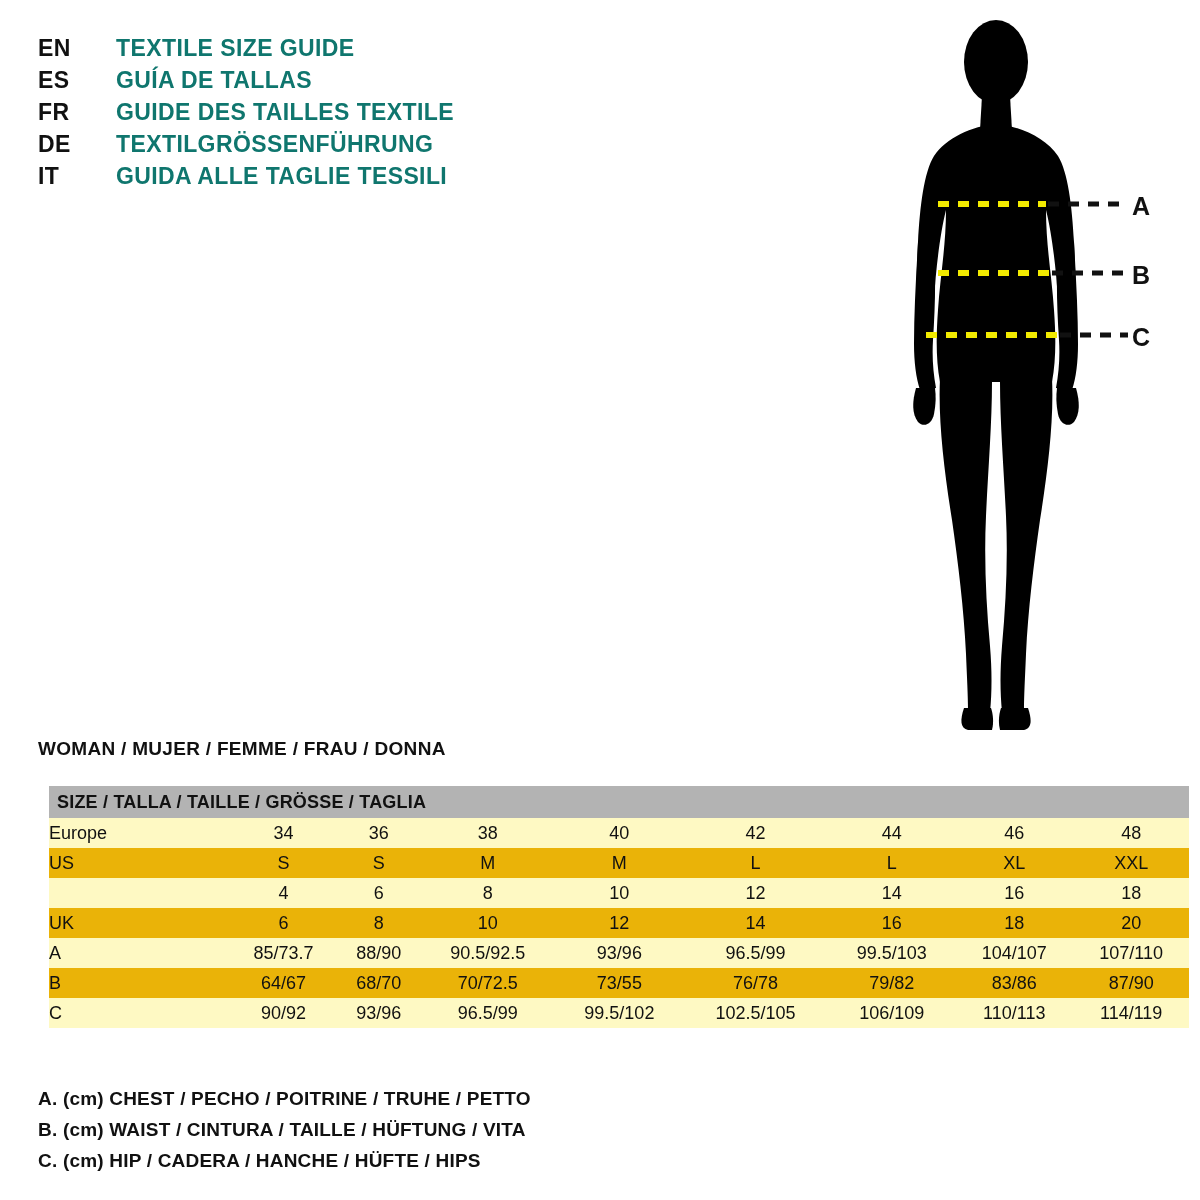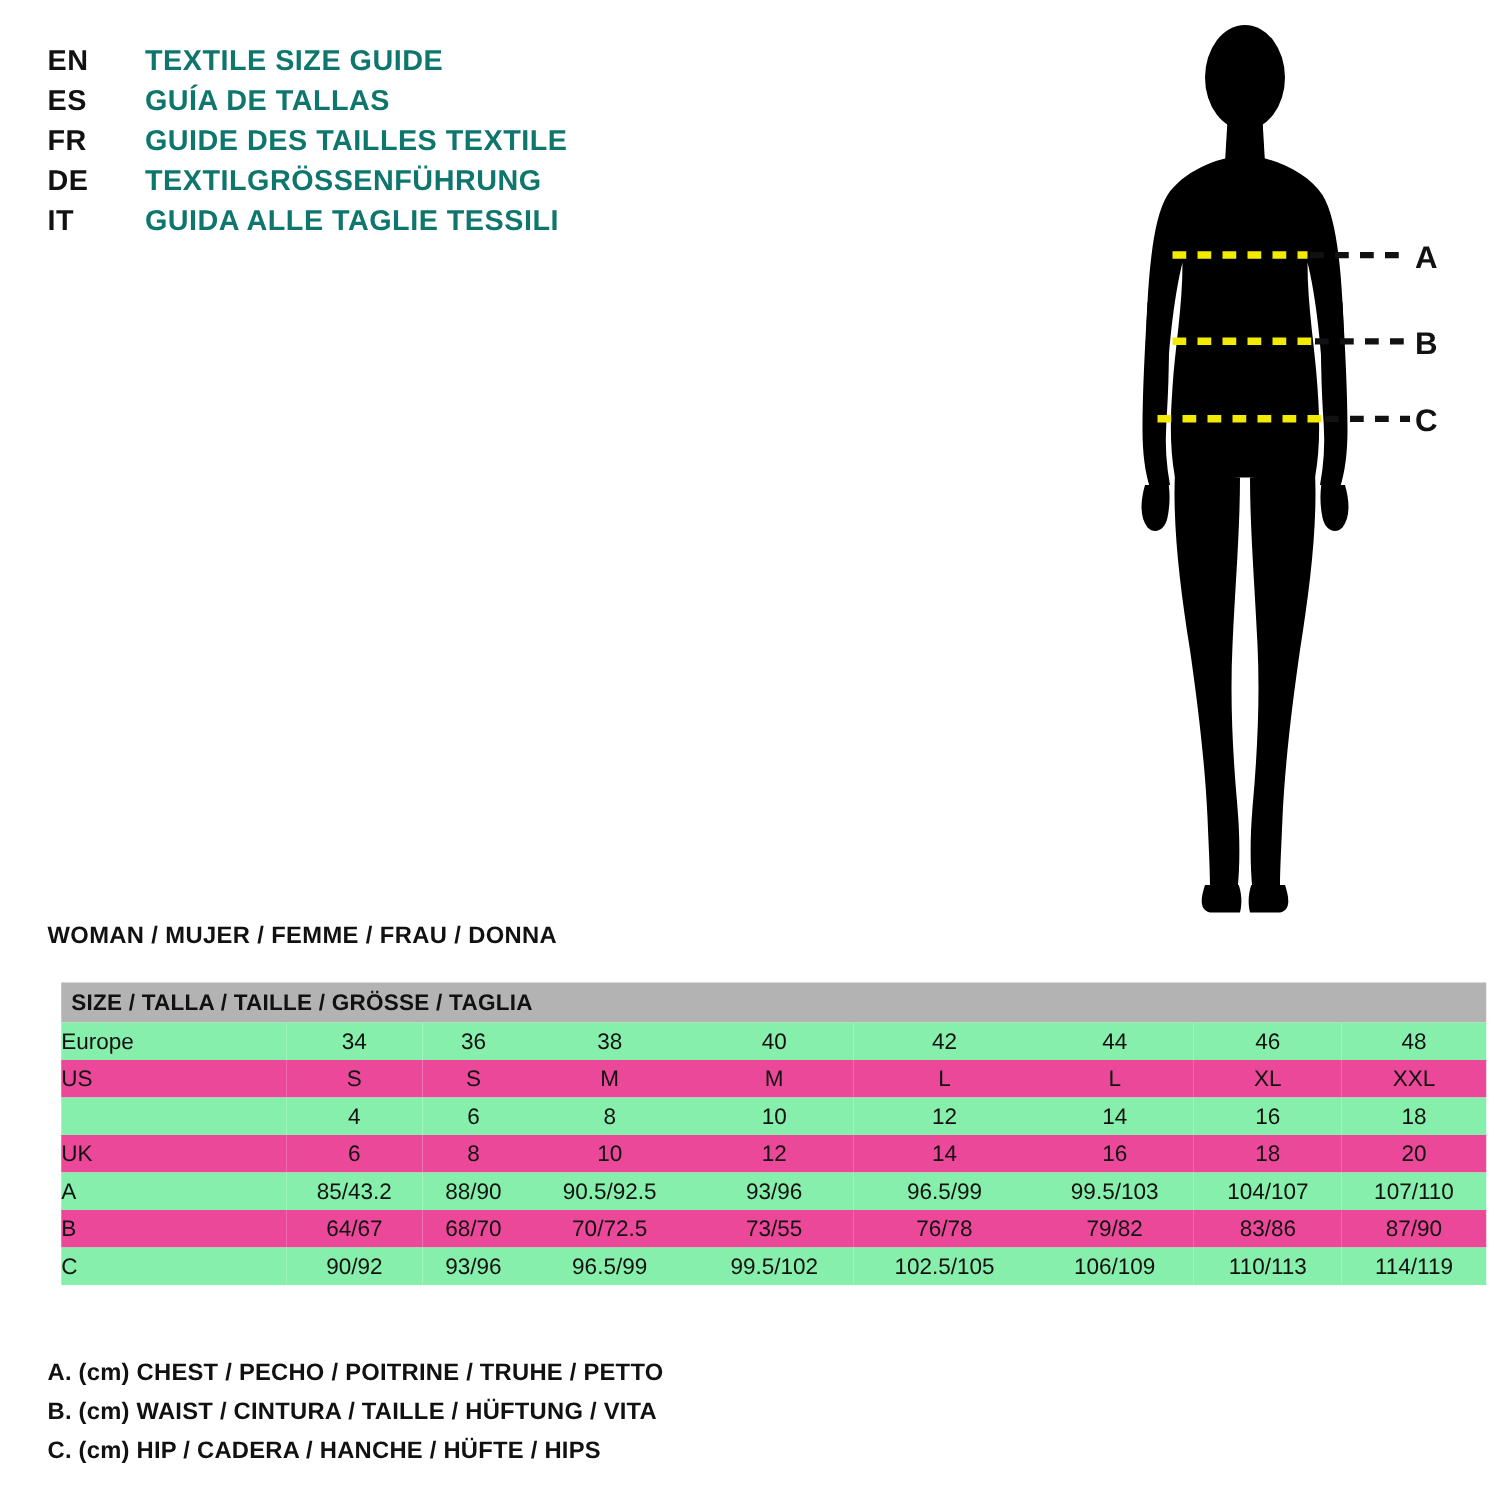--- a/index.html
+++ b/index.html
@@ -93,22 +93,22 @@
   }
   #size-table .hdr-row td {
     background: #b3b3b3;
     font-weight: bold;
     font-size: 18px;
     color: #111;
     height: 32px;
     padding-left: 8px;
     letter-spacing: 0.2px;
   }
-  .row-dark td { background: #86efac; }
-  .row-light td { background: #ec4899; }
+  .row-dark td { background: #fef9c3; }
+  .row-light td { background: #eab308; }
   .rowlabel {
     padding-left: 8px;
     text-align: left;
     font-size: 18px;
     color: #111;
     width: 180px;
   }
   .cell {
     text-align: center;
     font-size: 18px;
@@ -277,21 +277,21 @@
       <td class="cell">10</td>
       <td class="cell">12</td>
       <td class="cell">14</td>
       <td class="cell">16</td>
       <td class="cell">18</td>
       <td class="cell">20</td>
     </tr>
 
     <tr class="row-dark">
       <td class="rowlabel">A</td>
-      <td class="cell">85/43.2</td>
+      <td class="cell">85/73.7</td>
       <td class="cell">88/90</td>
       <td class="cell">90.5/92.5</td>
       <td class="cell">93/96</td>
       <td class="cell">96.5/99</td>
       <td class="cell">99.5/103</td>
       <td class="cell">104/107</td>
       <td class="cell">107/110</td>
     </tr>
 
     <tr class="row-light">

